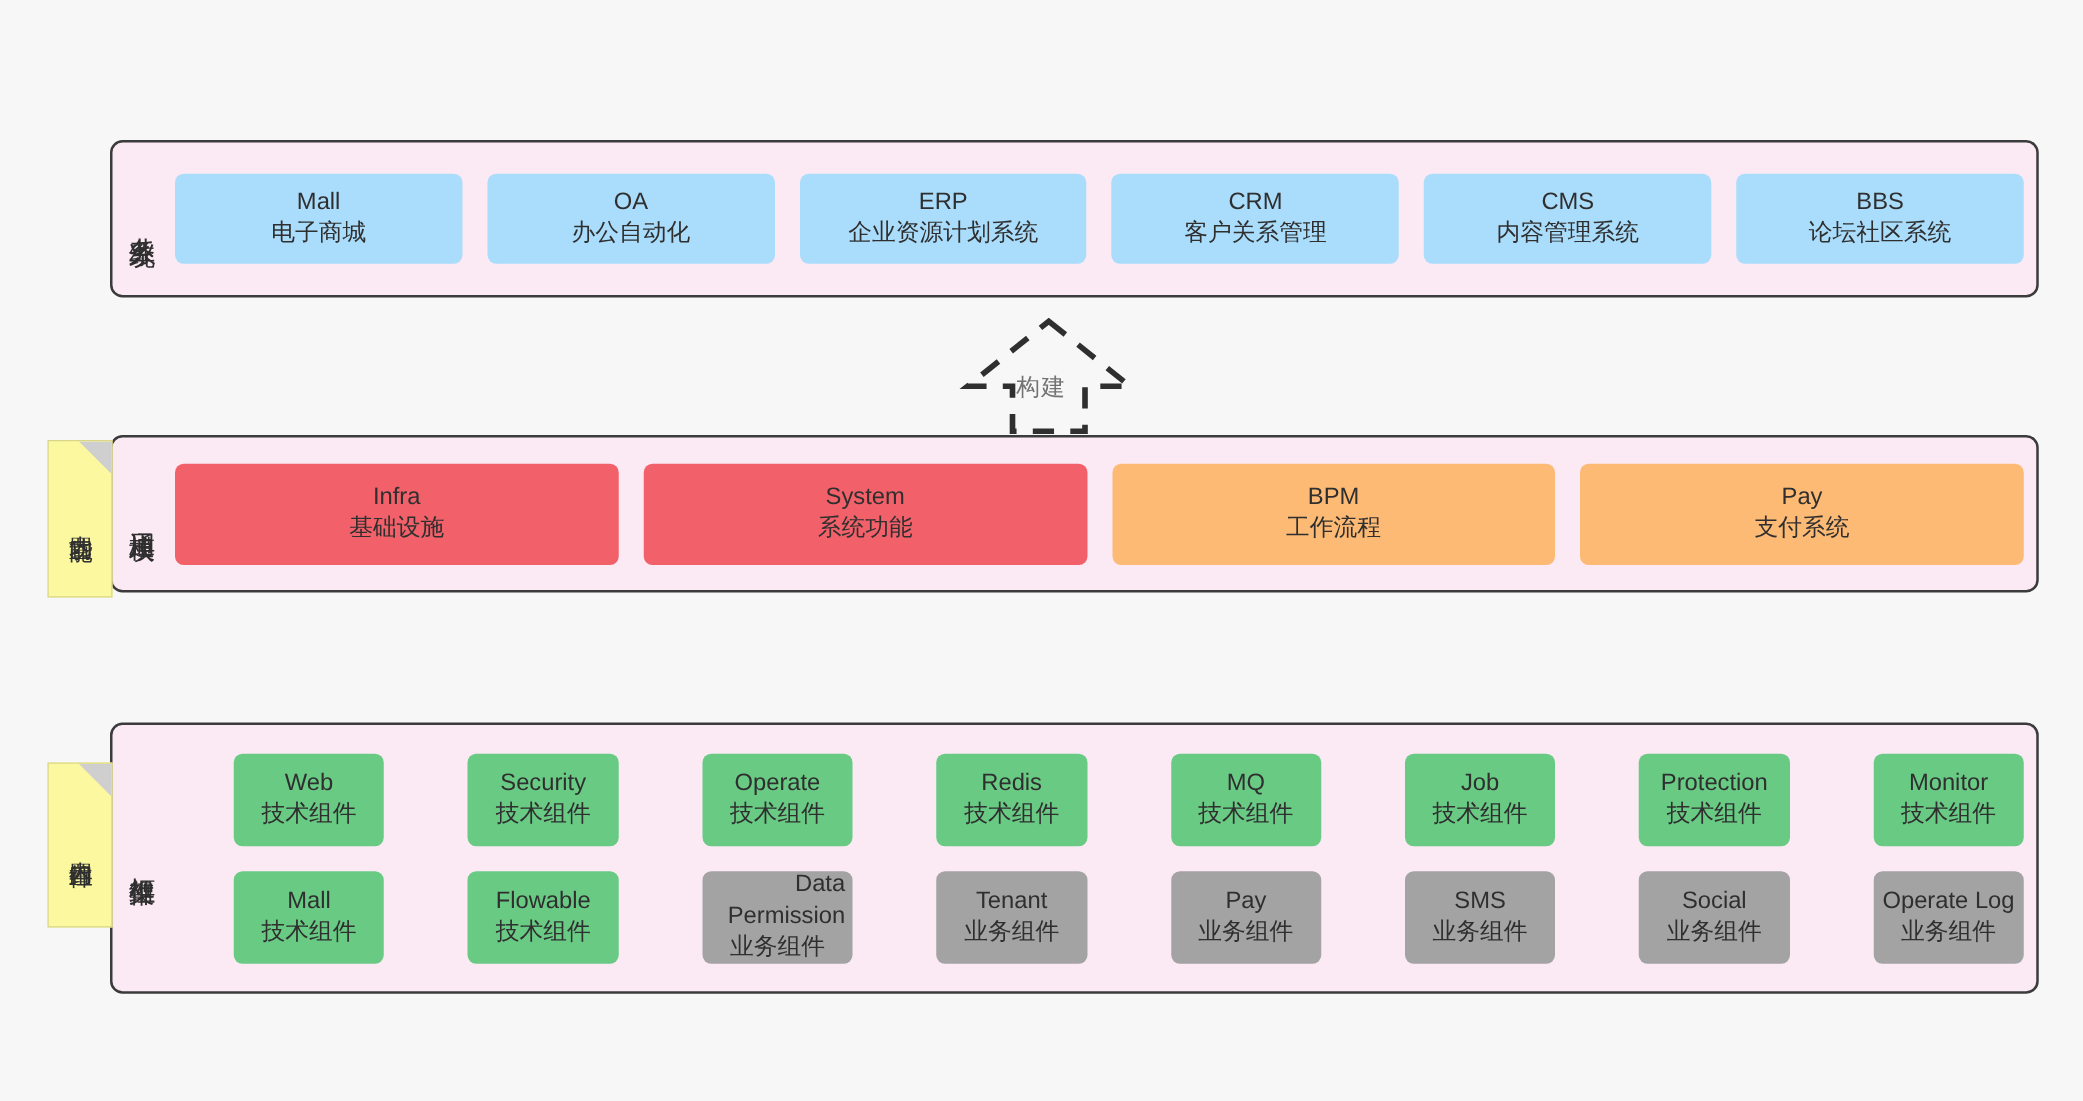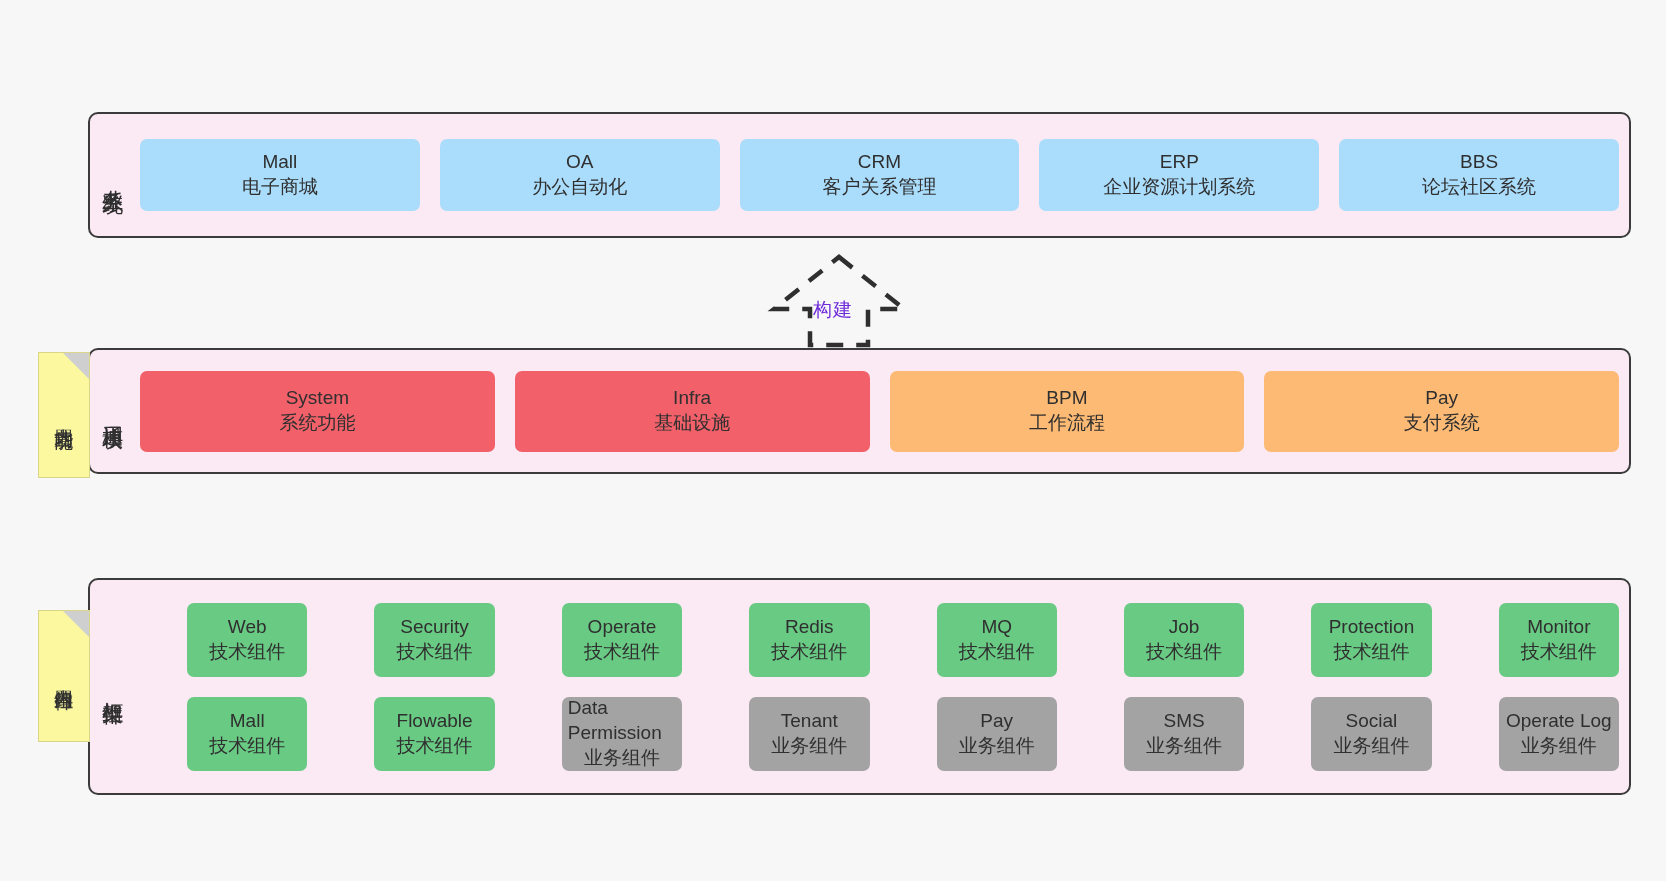--- a/index.html
+++ b/index.html
@@ -57,21 +57,21 @@
     gap: 20px;
   }
   .cell {
     flex: 1 1 0;
     box-sizing: border-box;
     border-radius: 7px;
     display: flex;
     flex-direction: column;
     align-items: center;
     justify-content: center;
-    text-align: left;
+    text-align: right;
     font-size: 19px;
     line-height: 1.30;
     color: #2f2f2f;
     padding: 4px 6px;
   }
   .cell .en { display: block; }
   .cell .cn { display: block; }
 
   
   .c-blue       { background: #aadcfb; }
@@ -133,21 +133,21 @@
     top: 0;
     width: 190px;
     height: 92px;
     display: flex;
     align-items: flex-end;
     justify-content: center;
     pointer-events: none;
   }
   .arrow-label span {
     font-size: 19px;
-    color: #6d28d9;
+    color: #737373;
     background: transparent;
     transform: translate(-6px, -22px);
     letter-spacing: 1px;
   }
 </style>
 </head>
 <body>
 
 <div id="stage">
 
@@ -157,26 +157,30 @@
       <div class="row">
         <div class="cell c-blue">
           <span class="en">Mall</span>
           <span class="cn">电子商城</span>
         </div>
         <div class="cell c-blue">
           <span class="en">OA</span>
           <span class="cn">办公自动化</span>
         </div>
         <div class="cell c-blue">
+          <span class="en">ERP</span>
+          <span class="cn">企业资源计划系统</span>
+        </div>
+        <div class="cell c-blue">
           <span class="en">CRM</span>
           <span class="cn">客户关系管理</span>
         </div>
         <div class="cell c-blue">
-          <span class="en">ERP</span>
-          <span class="cn">企业资源计划系统</span>
+          <span class="en">CMS</span>
+          <span class="cn">内容管理系统</span>
         </div>
         <div class="cell c-blue">
           <span class="en">BBS</span>
           <span class="cn">论坛社区系统</span>
         </div>
       </div>
     </div>
   </div>
 
   <div class="arrow-group" id="arrow-build">
@@ -191,26 +195,26 @@
   <div class="sticky" id="tag-builtin-function">
     <div class="fold"></div>
     <span>内置功能</span>
   </div>
 
   <div class="band" id="band-common">
     <div class="band-title">通用模块</div>
     <div class="band-body">
       <div class="row">
         <div class="cell c-red">
+          <span class="en">Infra</span>
+          <span class="cn">基础设施</span>
+        </div>
+        <div class="cell c-red">
           <span class="en">System</span>
           <span class="cn">系统功能</span>
-        </div>
-        <div class="cell c-red">
-          <span class="en">Infra</span>
-          <span class="cn">基础设施</span>
         </div>
         <div class="cell c-pink">
           <span class="en">BPM</span>
           <span class="cn">工作流程</span>
         </div>
         <div class="cell c-pink">
           <span class="en">Pay</span>
           <span class="cn">支付系统</span>
         </div>
       </div>

